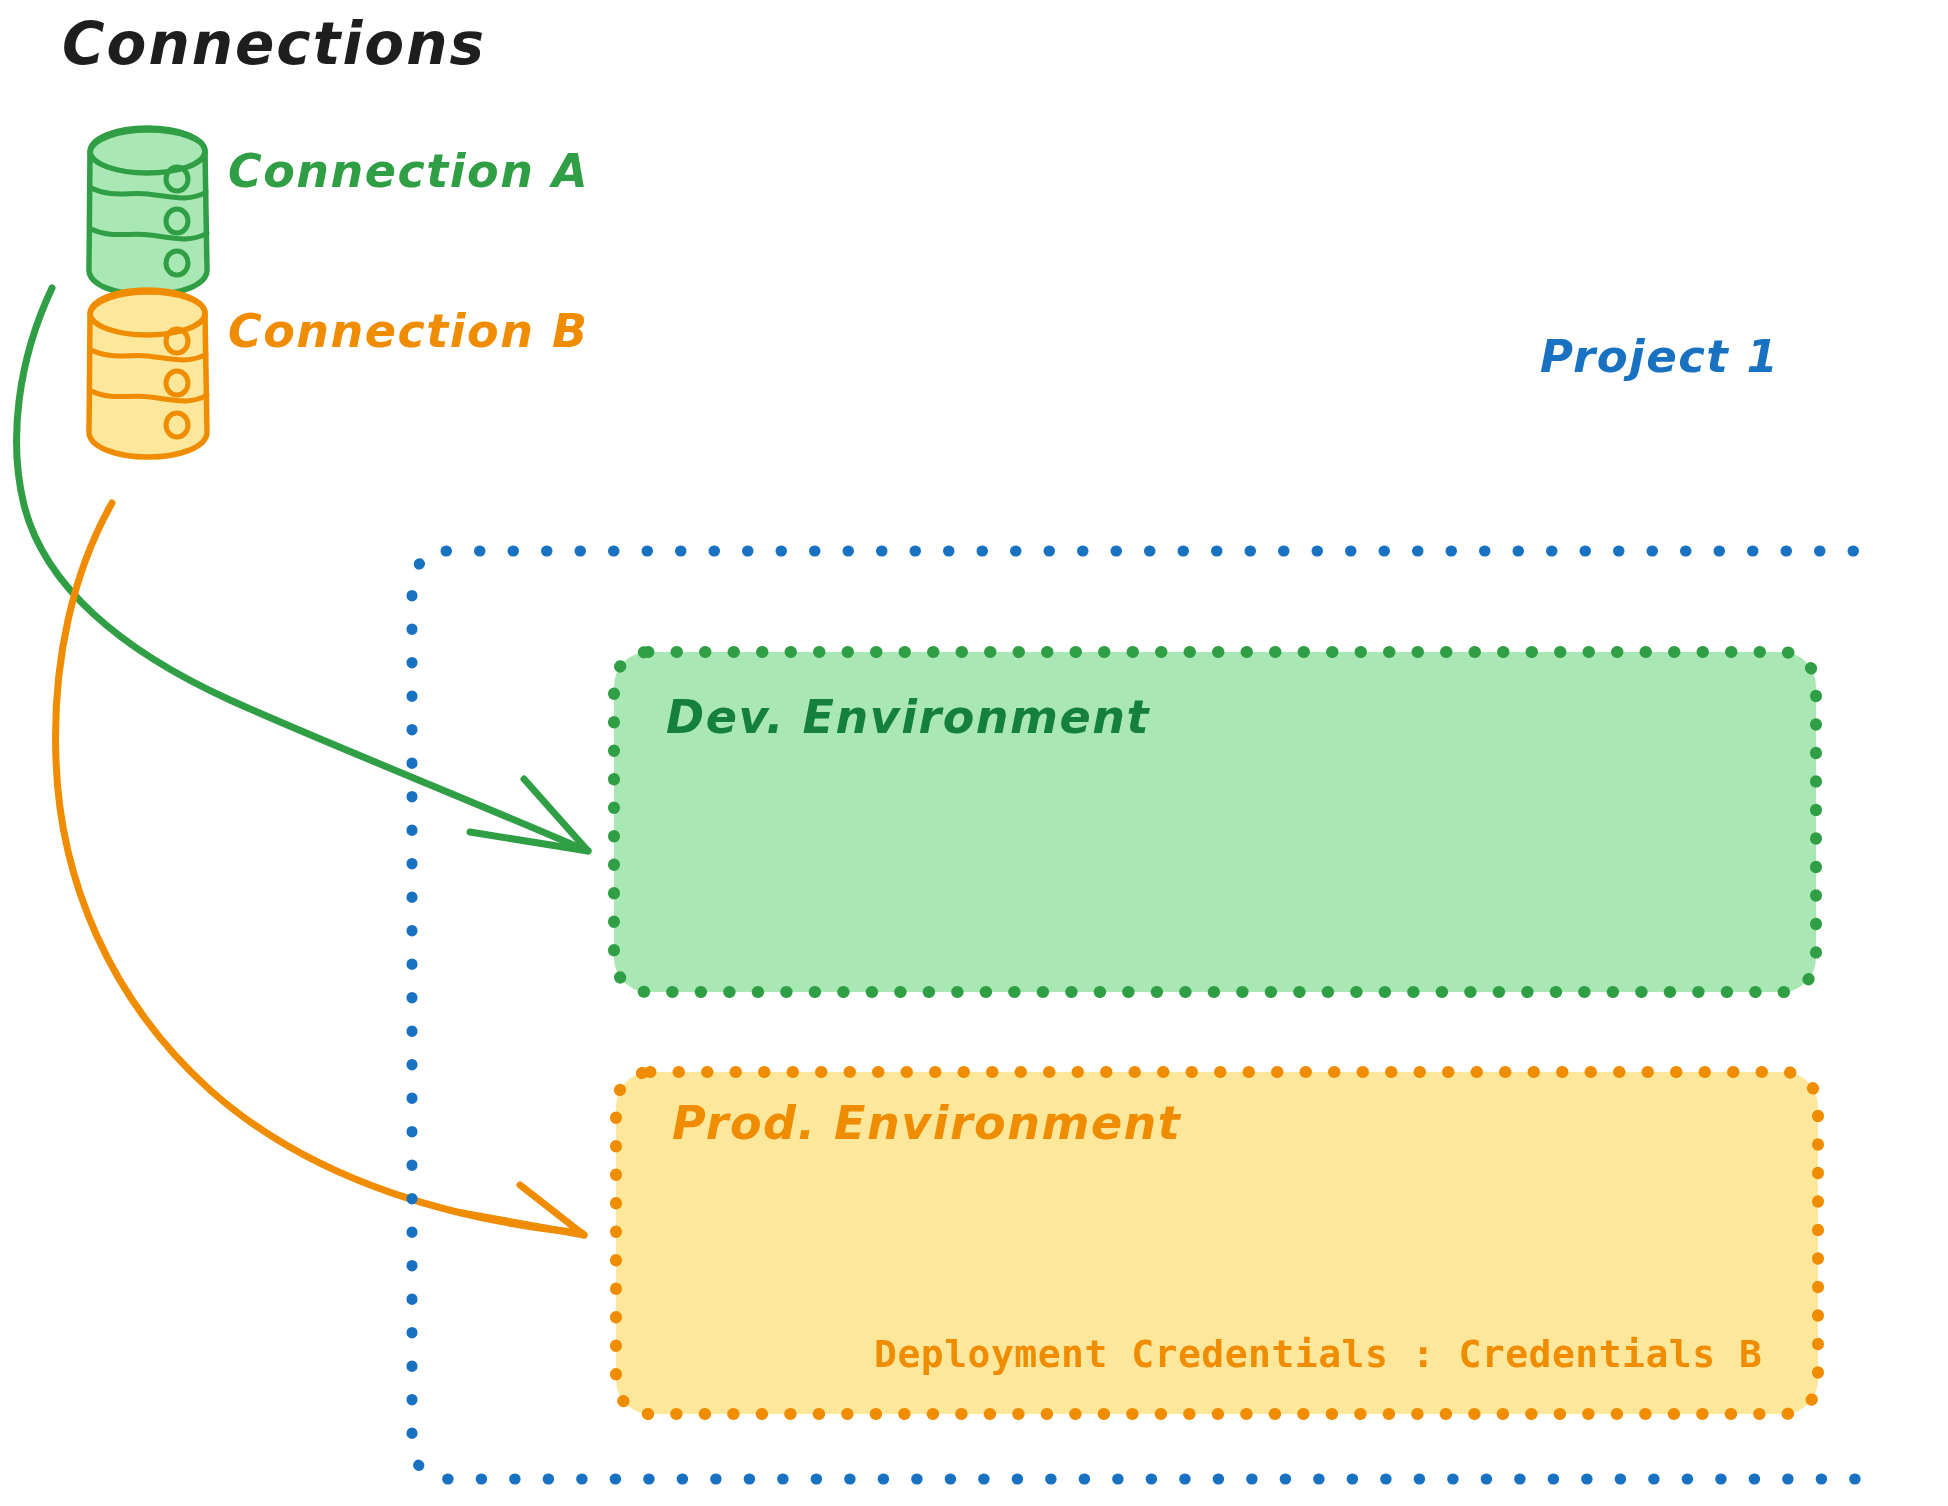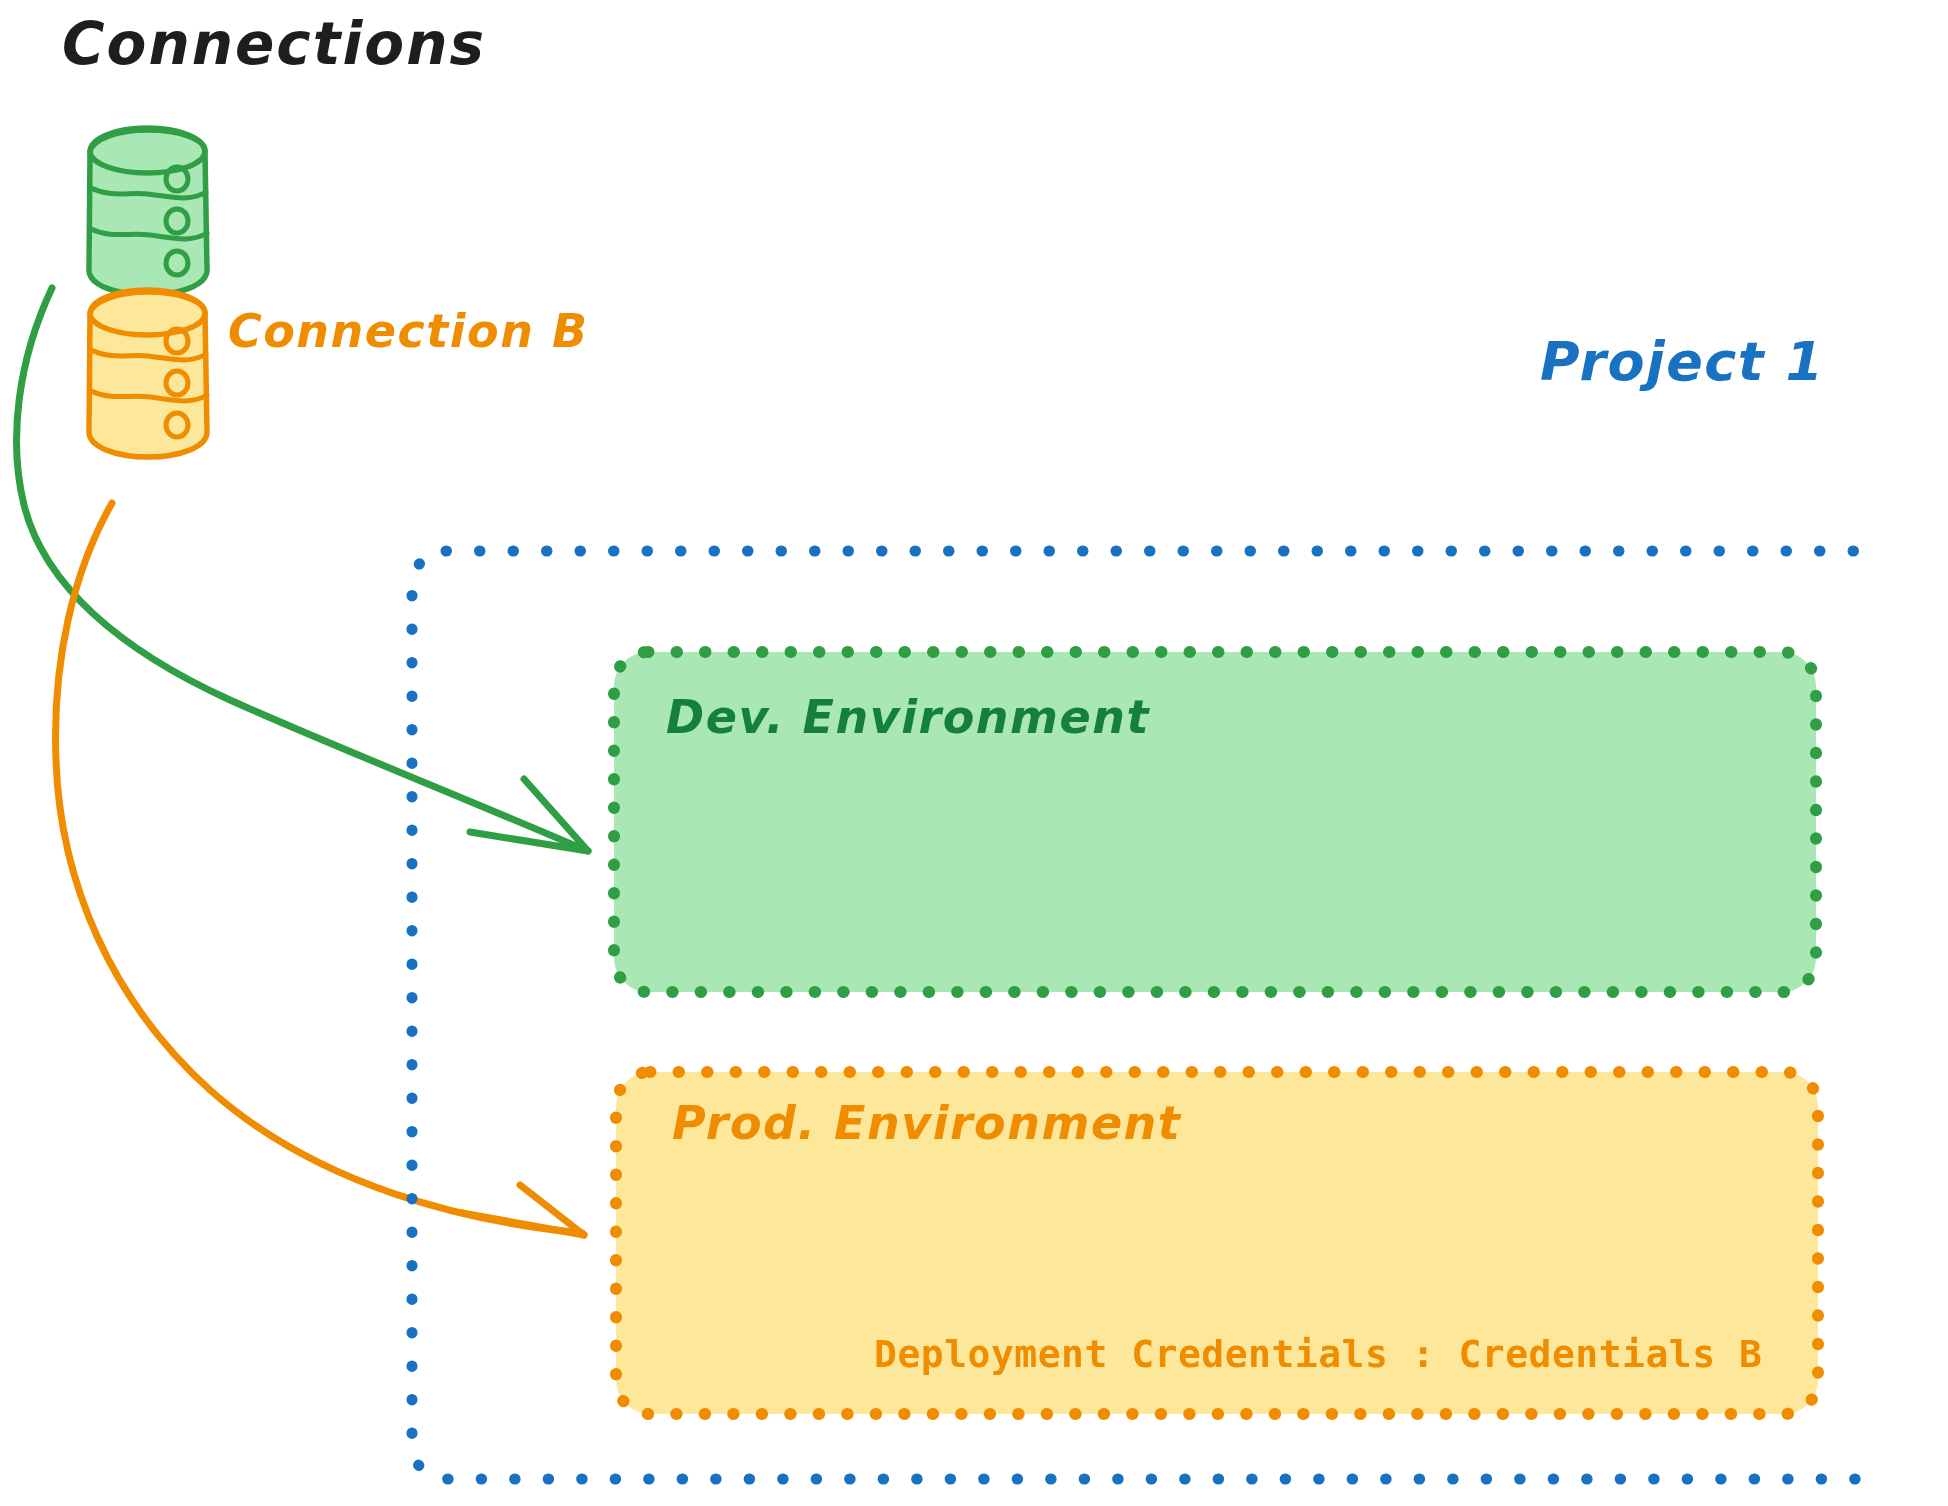--- a/index.html
+++ b/index.html
@@ -51,21 +51,21 @@
   }
   #label-connection-b {
     left: 228px;
     top: 304px;
     font-size: 46px;
     color: #f08c00;
   }
   #label-project-1 {
     left: 1540px;
     top: 330px;
-    font-size: 54px;
+    font-size: 45px;
     color: #1971c2;
   }
   #label-dev-env {
     left: 666px;
     top: 690px;
     font-size: 46px;
     color: #15803d;
   }
   #label-prod-env {
     left: 672px;
@@ -163,20 +163,21 @@
       <path d="M 91 350 C 112 360, 128 354, 148 356 C 172 359, 190 364, 206 354" fill="none" stroke="#f08c00" stroke-width="5" stroke-linecap="round"></path>
       <path d="M 91 391 C 112 401, 130 394, 150 397 C 173 400, 191 405, 207 395" fill="none" stroke="#f08c00" stroke-width="5" stroke-linecap="round"></path>
       <ellipse cx="177" cy="341" rx="11" ry="12" fill="none" stroke="#f08c00" stroke-width="5"></ellipse>
       <ellipse cx="177" cy="383" rx="11" ry="12" fill="none" stroke="#f08c00" stroke-width="5"></ellipse>
       <ellipse cx="177" cy="425" rx="11" ry="12" fill="none" stroke="#f08c00" stroke-width="5"></ellipse>
     </g>
   </svg>
 
   <div class="hand-text" id="title-connections">Connections</div>
 
+  <div class="hand-text" id="label-connection-a">Connection A</div>
 
   <div class="hand-text" id="label-connection-b">Connection B</div>
 
   <div class="hand-text" id="label-project-1">Project 1</div>
 
   <div class="hand-text" id="label-dev-env">Dev. Environment</div>
 
 
   <div class="hand-text" id="label-prod-env">Prod. Environment</div>
 

